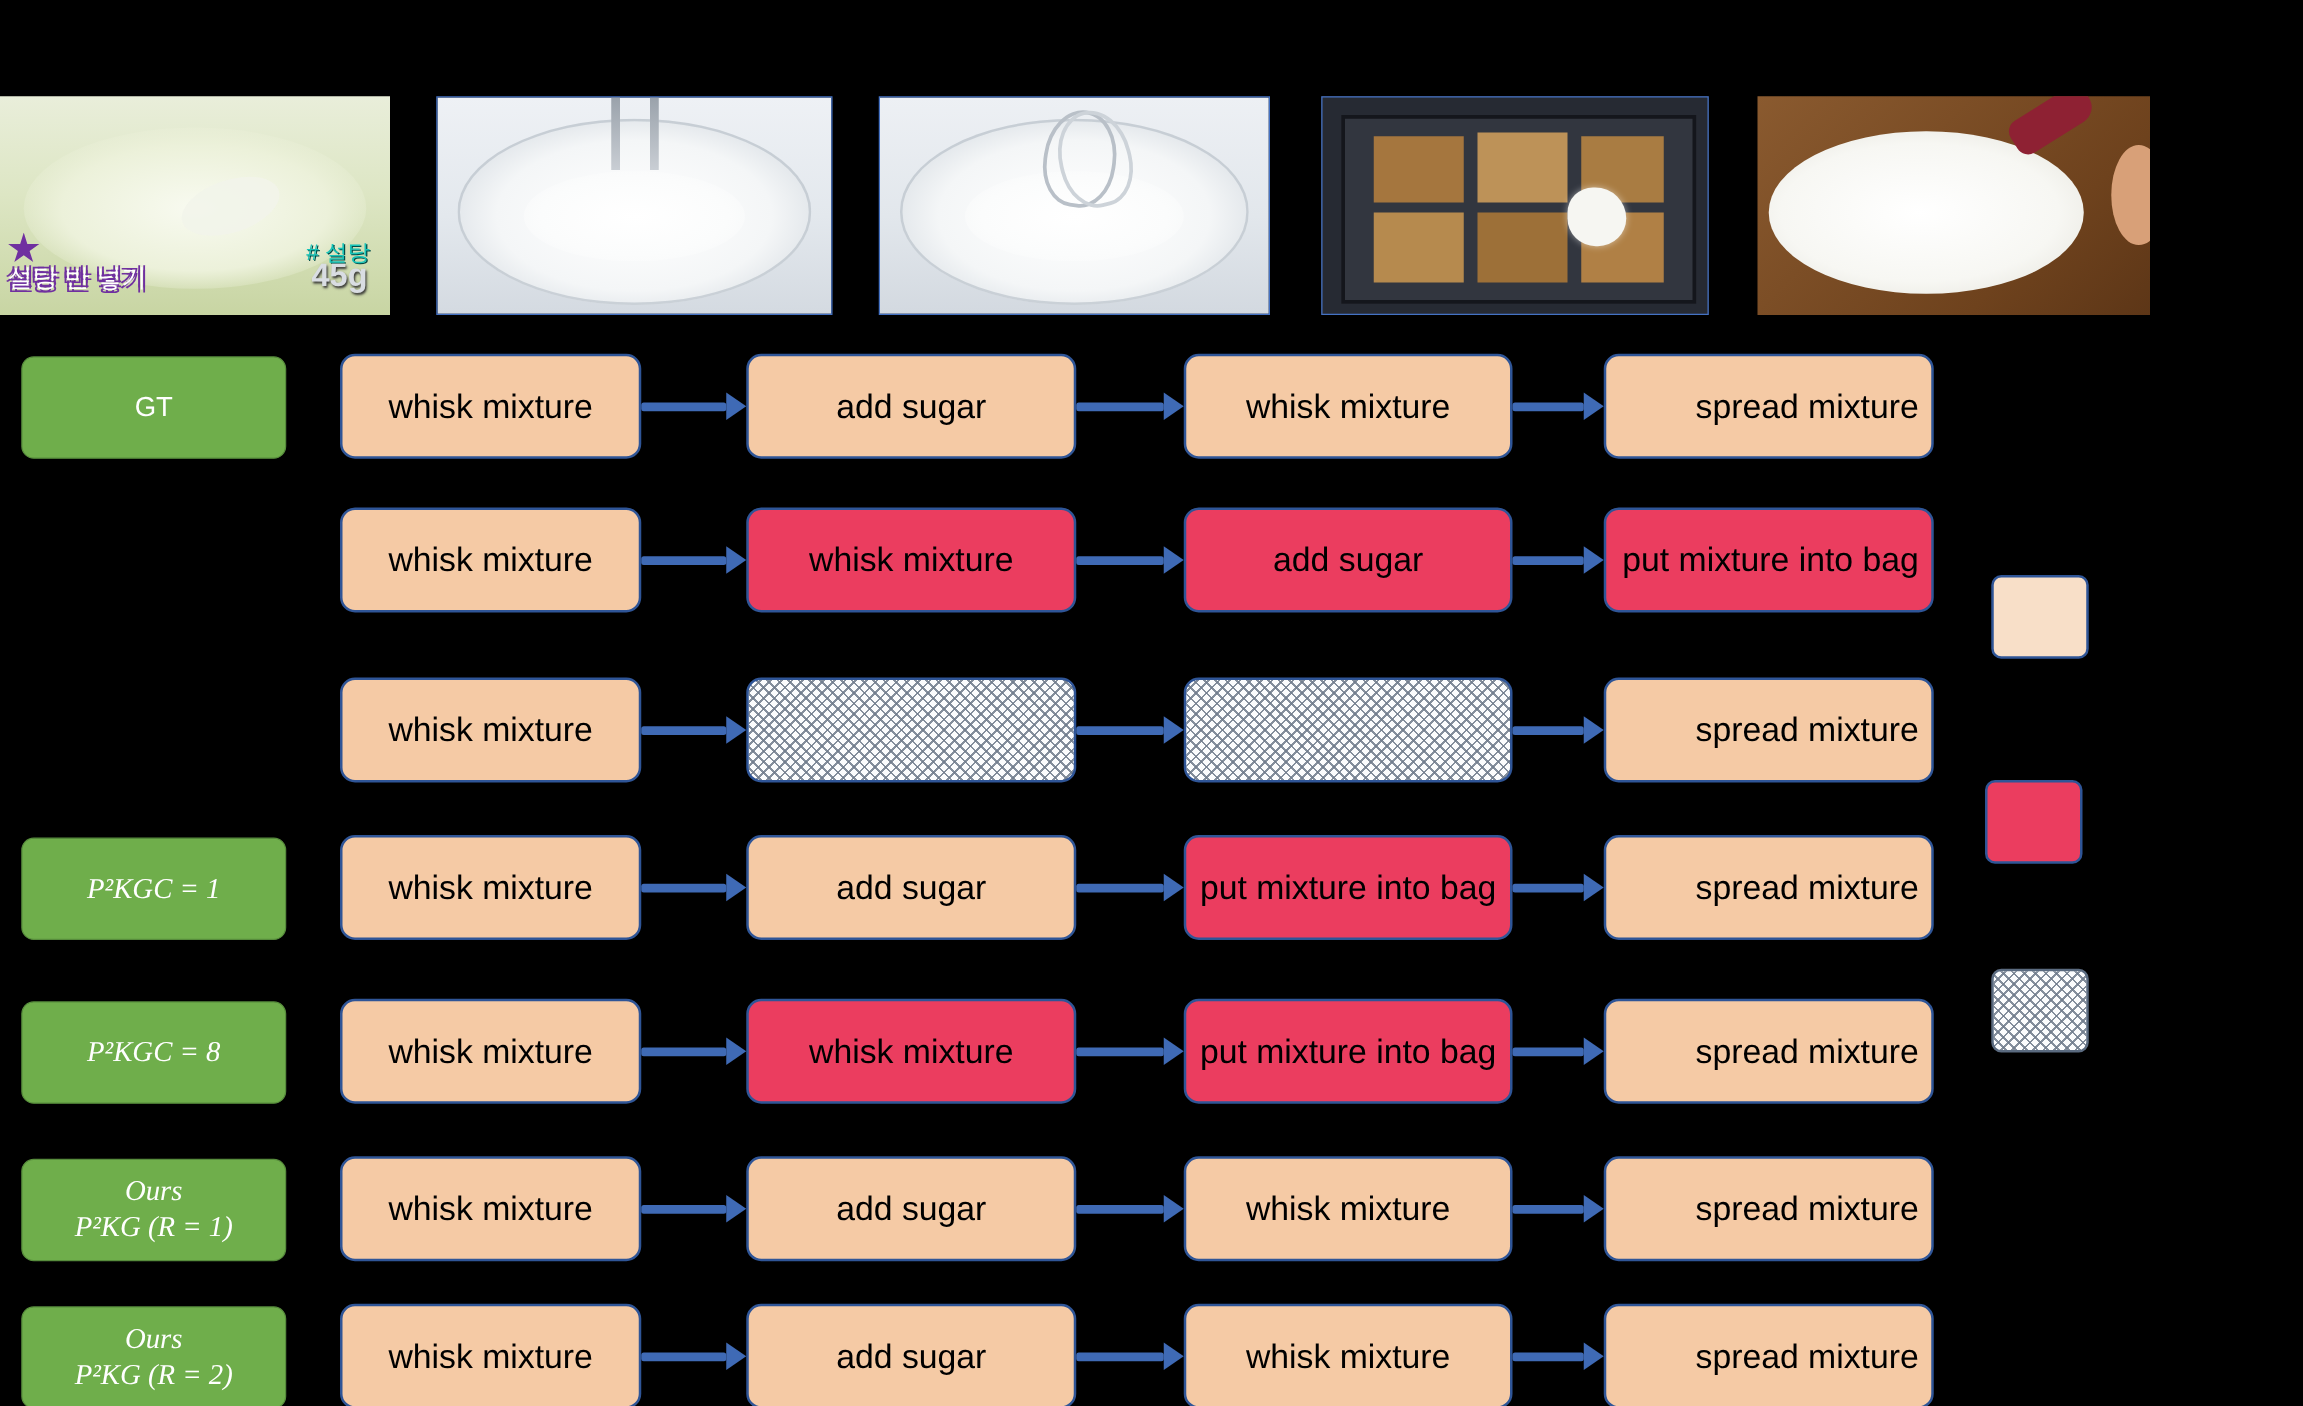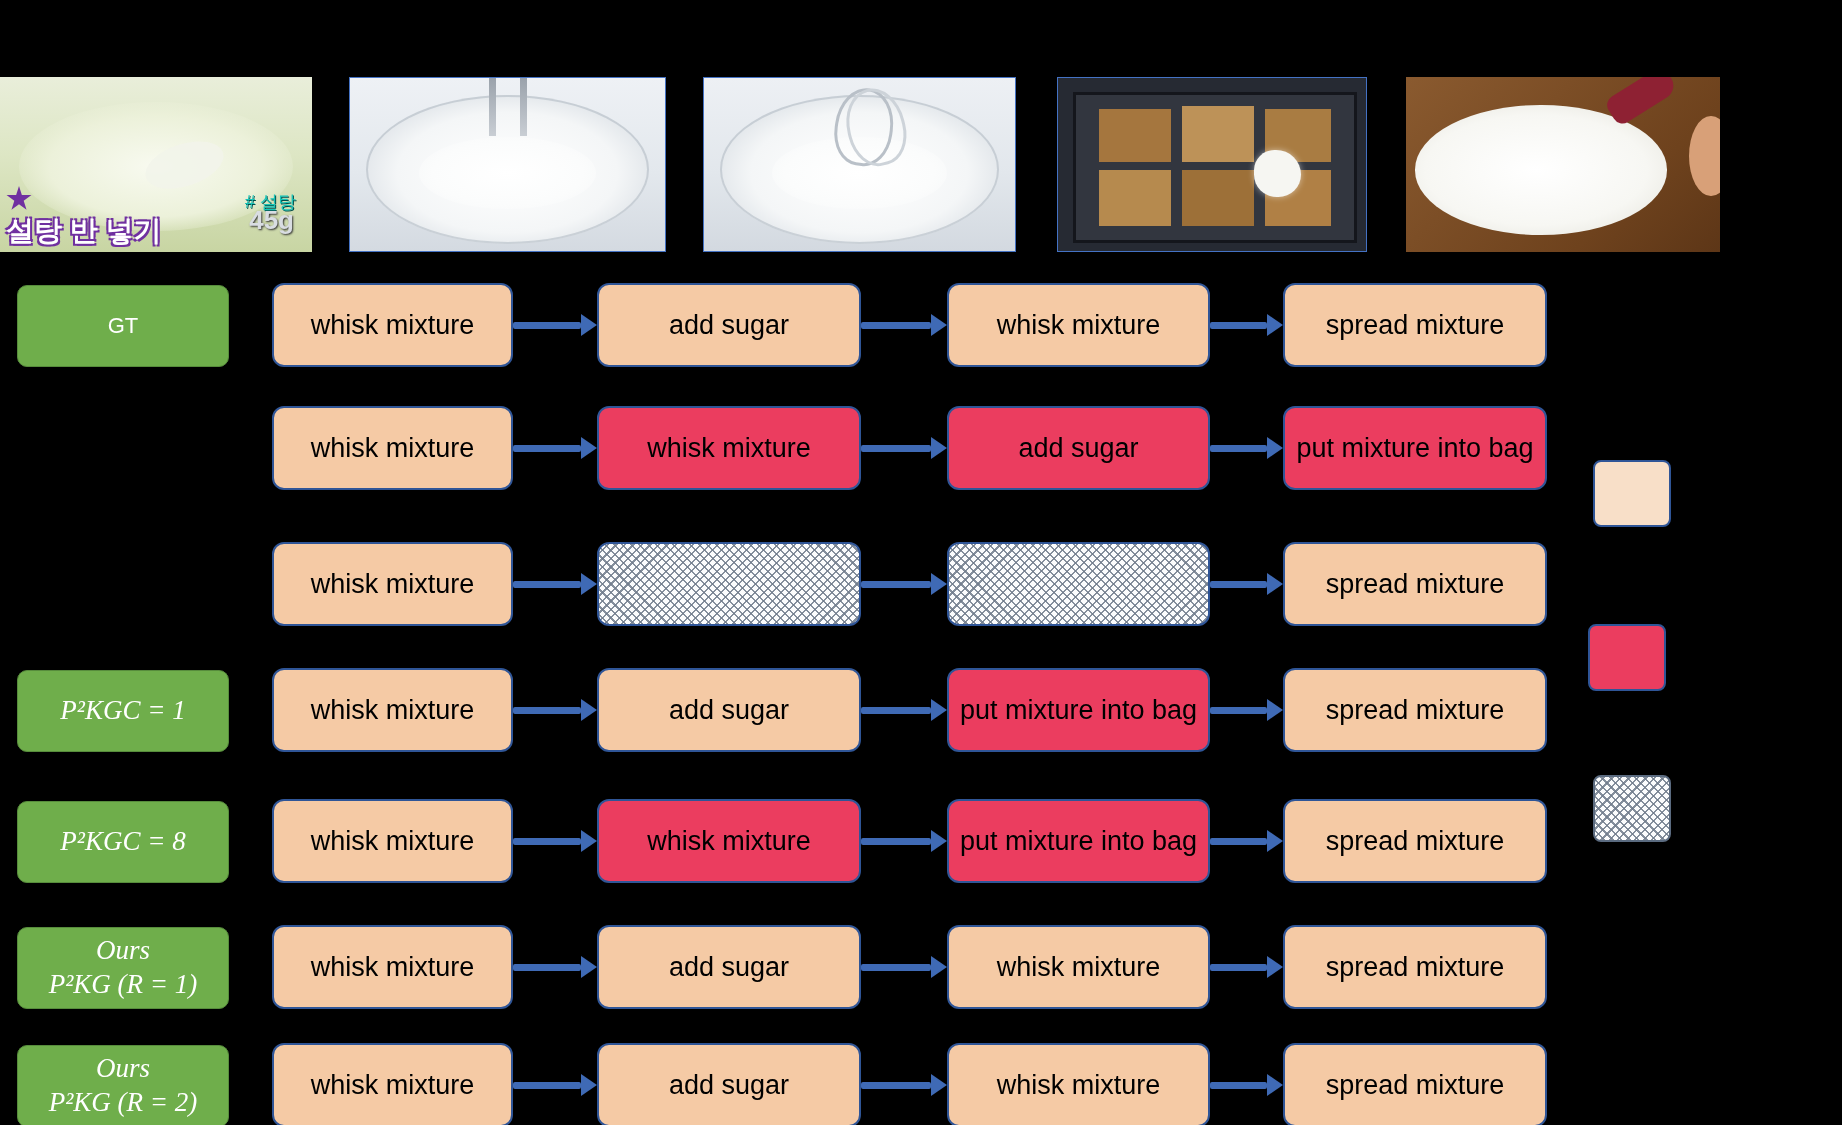--- a/index.html
+++ b/index.html
@@ -7,21 +7,21 @@
           font-family:"Liberation Sans",sans-serif;overflow:hidden;}
 
   
   .thumb{position:absolute;top:77px;height:175px;overflow:hidden;}
   .thumb.bordered{border:1px solid #4472C4;box-sizing:border-box;}
   .t1{left:0;width:312px;background:linear-gradient(180deg,#e9eeda 0%,#dde6c4 45%,#c8d5a3 100%);}
   .t1 .foam{position:absolute;left:6%;top:14%;width:88%;height:74%;border-radius:50%;
             background:radial-gradient(ellipse at 50% 50%,#f8faf0 0%,#ecf1da 55%,rgba(236,241,218,0) 78%);}
   .t1 .egg{position:absolute;left:46%;top:38%;width:26%;height:24%;border-radius:50%;
            background:#f2f4ea;transform:rotate(-18deg);opacity:.9;}
-  .cap-main{position:absolute;left:6px;bottom:2px;font-size:28px;font-weight:bold;color:#fff;
+  .cap-main{position:absolute;left:6px;bottom:16px;font-size:20px;font-weight:normal;color:#fff;
             text-shadow:2px 2px 0 #7030A0,-2px 2px 0 #7030A0,2px -2px 0 #7030A0,-2px -2px 0 #7030A0;}
   .cap-badge{position:absolute;right:16px;bottom:38px;font-size:18px;font-weight:normal;color:#17c4b8;
              text-shadow:1px 1px 0 #004d49;}
   .cap-amount{position:absolute;right:18px;bottom:16px;font-size:26px;font-weight:bold;color:#d9dde2;
               text-shadow:1px 1px 2px #333;}
   .starburst{position:absolute;left:6px;bottom:40px;width:26px;height:26px;background:#7030A0;
              clip-path:polygon(50% 0,61% 35%,98% 35%,68% 57%,79% 91%,50% 70%,21% 91%,32% 57%,2% 35%,39% 35%);}
   .t2{left:349px;width:317px;background:linear-gradient(180deg,#eef1f5 0%,#e3e8ed 55%,#d4dae1 100%);}
   .t3{left:703px;width:313px;background:linear-gradient(180deg,#edf0f4 0%,#e2e7ec 55%,#d3d9e0 100%);}
   .bowl{position:absolute;left:5%;top:10%;width:90%;height:86%;border-radius:50%;
@@ -51,28 +51,28 @@
             background:radial-gradient(ellipse at 48% 50%,#ffffff 0%,#f7f7f3 60%,#e9e8e1 85%,rgba(233,232,225,0) 96%);}
   .spatula{position:absolute;right:14%;top:2%;width:70px;height:30px;background:#8e2133;
            border-radius:10px 14px 14px 10px;transform:rotate(-32deg);}
   .hand{position:absolute;right:-4%;top:22%;width:14%;height:46%;border-radius:50%;background:#d8a078;}
 
   
   .row{position:absolute;left:15px;width:1842px;height:84px;}
   .mlabel{position:absolute;left:2px;top:2px;width:210px;height:80px;background:#6FAE4B;
           border:1px solid #578c3c;border-radius:10px;color:#fff;display:flex;align-items:center;
           justify-content:center;text-align:center;font-size:22px;line-height:1.25;white-space:pre-line;}
-  .mlabel.math{font-style:italic;font-family:"Liberation Serif","DejaVu Serif",serif;font-size:27px;}
+  .mlabel.math{font-style:italic;font-family:"Liberation Serif","DejaVu Serif",serif;font-size:23px;}
   .step{position:absolute;top:0;height:84px;border:2px solid #2F5597;border-radius:12px;
         display:flex;align-items:center;justify-content:center;text-align:center;font-size:27px;
         color:#000;line-height:1.12;padding:0 10px;box-sizing:border-box;}
   .c1{left:257px;width:241px;}
   .c2{left:582px;width:264px;}
   .c3{left:932px;width:263px;}
-  .c4{left:1268px;width:264px;}
+  .c4{left:1268px;width:264px;justify-content:flex-end;}
   .type-correct{background:#F5CAA5;}
   .type-wrong{background:#EB3D5F;}
   .type-empty{background-color:#fbfcfd;
       background-image:repeating-linear-gradient(45deg,rgba(112,124,140,.85) 0 1.5px,transparent 1.5px 6px),
                        repeating-linear-gradient(135deg,rgba(112,124,140,.85) 0 1.5px,transparent 1.5px 6px);}
   .arrow{position:absolute;top:50%;transform:translateY(-50%);height:22px;display:flex;align-items:center;}
   .a1{left:498px;width:84px;}
   .a2{left:846px;width:86px;}
   .a3{left:1195px;width:73px;}
   .arrow .shaft{flex:1;height:7px;background:#3F6AB5;border-radius:2px;}

